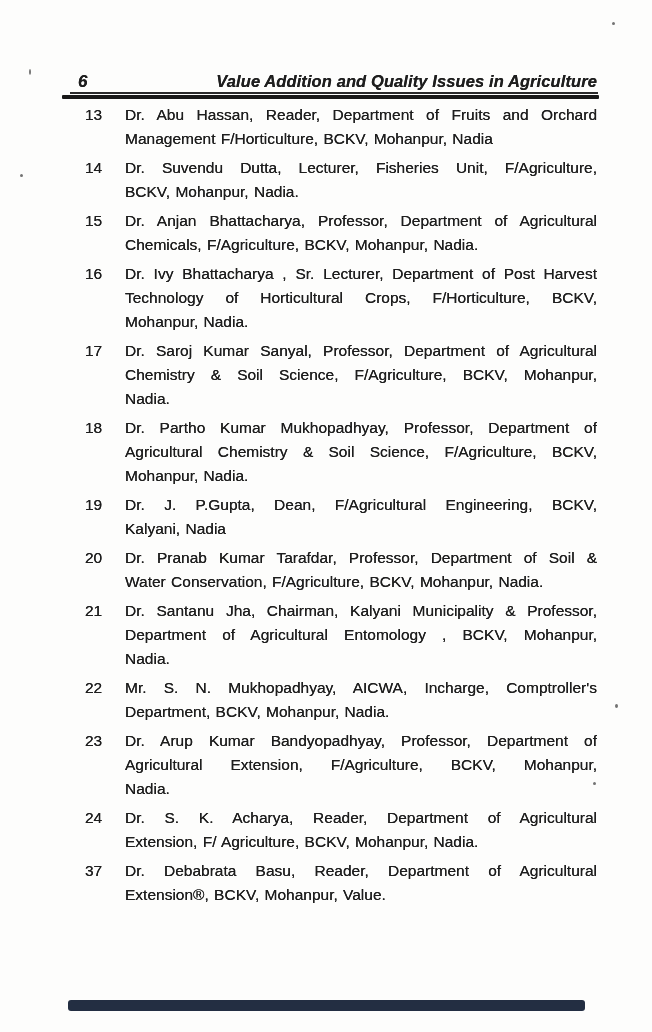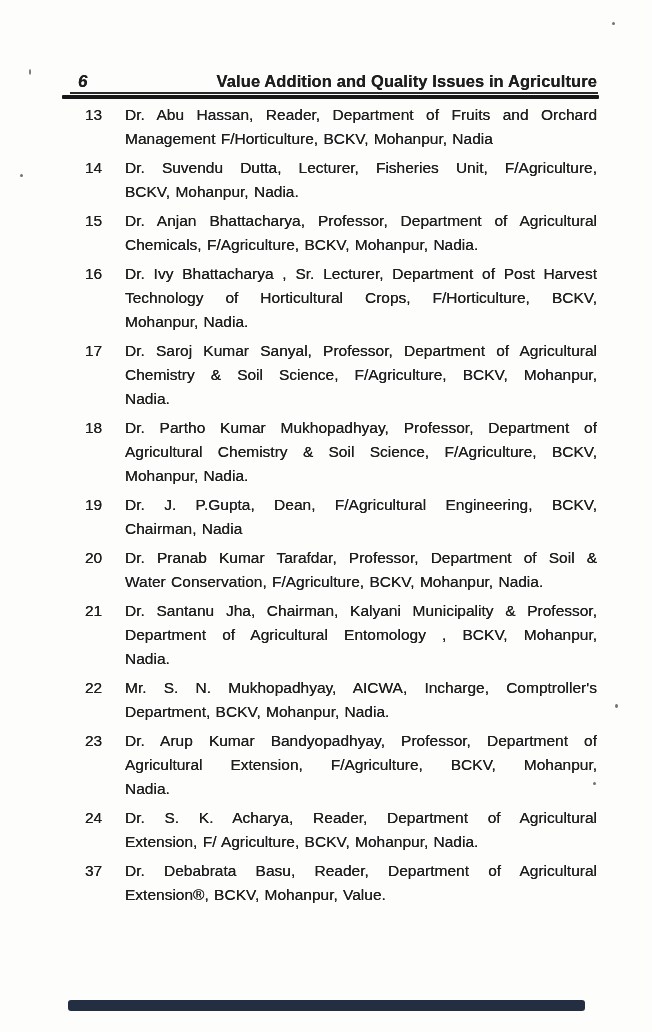--- a/index.html
+++ b/index.html
@@ -21,20 +21,21 @@
     font-weight: bold;
     font-style: italic;
     text-shadow: 0 0 0.4px #1e1e1e;
   }
   .hdr-title {
     position: absolute;
     right: 55px;
     top: 72px;
     font-size: 16.5px;
     font-weight: bold;
+    font-style: italic;
     letter-spacing: 0.1px;
     text-shadow: 0 0 0.4px #1e1e1e;
     white-space: nowrap;
   }
   .rule-thin {
     position: absolute;
     left: 70px;
     top: 92px;
     width: 528px;
     height: 2px;
@@ -158,21 +159,21 @@
           <div class="ln">Dr. Partho Kumar Mukhopadhyay, Professor, Department of</div>
           <div class="ln">Agricultural Chemistry &amp; Soil Science, F/Agriculture, BCKV,</div>
           <div class="ln last">Mohanpur, Nadia.</div>
         </div>
   </div>
 
   <div class="item">
     <div class="num">19</div>
     <div class="txt">
           <div class="ln">Dr. J. P.Gupta, Dean, F/Agricultural Engineering, BCKV,</div>
-          <div class="ln last">Chairman, Nadia</div>
+          <div class="ln last">Kalyani, Nadia</div>
         </div>
   </div>
 
   <div class="item">
     <div class="num">20</div>
     <div class="txt">
           <div class="ln">Dr. Pranab Kumar Tarafdar, Professor, Department of Soil &amp;</div>
           <div class="ln last">Water Conservation, F/Agriculture, BCKV, Mohanpur, Nadia.</div>
         </div>
   </div>

